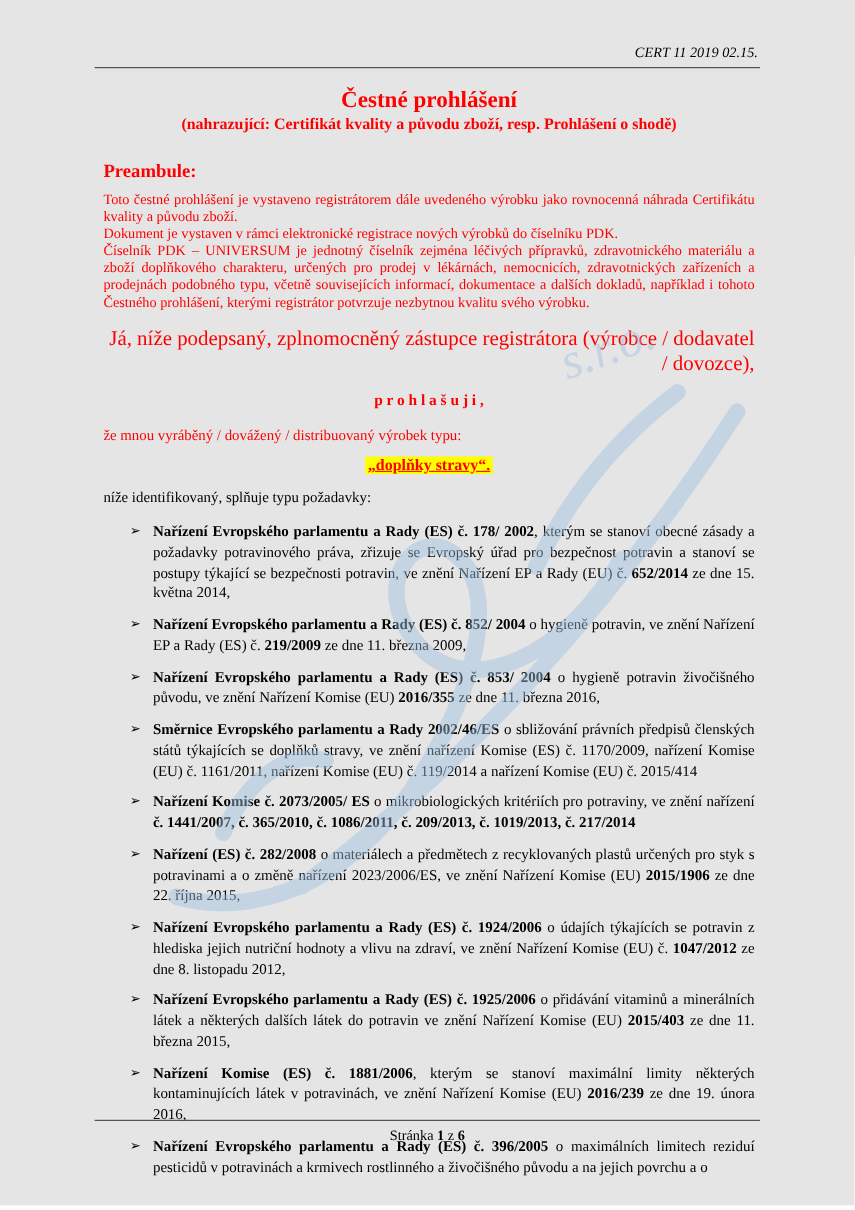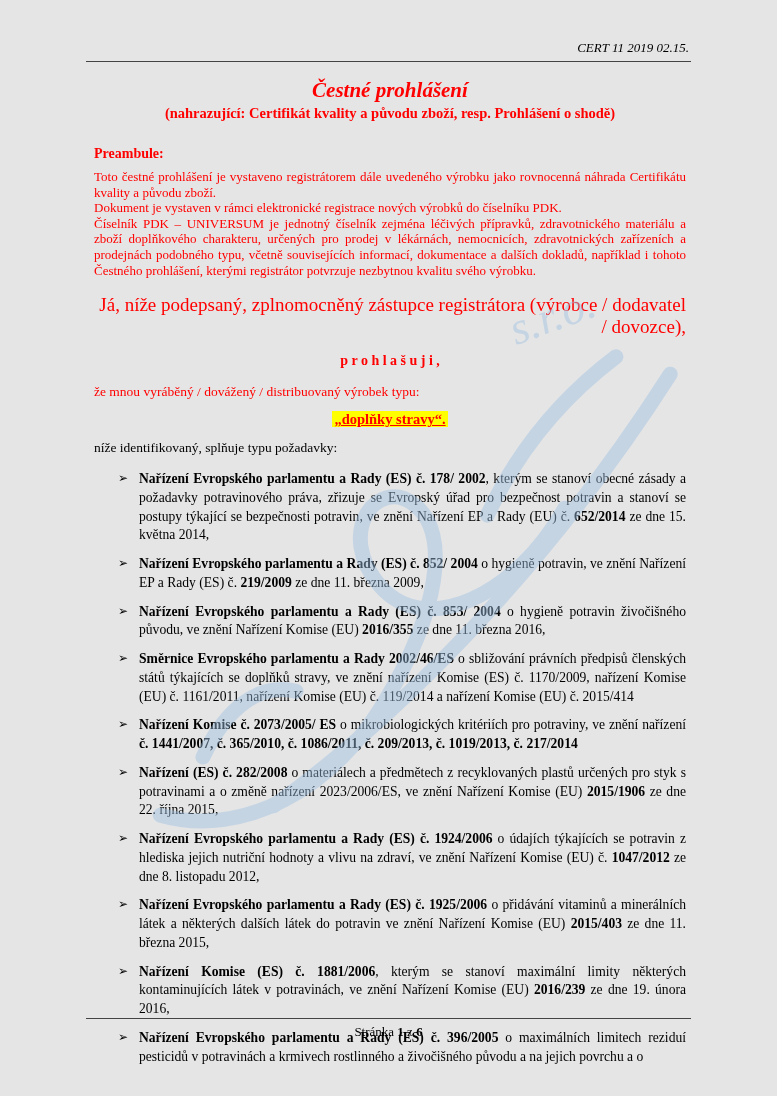--- a/index.html
+++ b/index.html
@@ -22,32 +22,31 @@
     border-top:1px solid #444;
     margin:5px 86px 0 86px;
   }
   .content { padding:0 91px 0 94px; }
   .doc-title {
     margin:16px 0 2px 0;
     text-align:center;
     color:#ff0000;
     font-size:21px;
     font-weight:bold;
-    font-style:italic;
   }
   .doc-subtitle {
     text-align:center;
     color:#ff0000;
     font-size:14.5px;
     font-weight:bold;
     margin-bottom:24px;
   }
   .preamble-heading {
     color:#ff0000;
-    font-size:14px;
+    font-size:17px;
     font-weight:bold;
     margin:0 0 7px 0;
   }
   .preamble-paragraphs p {
     margin:0;
     color:#ff0000;
     font-weight:normal;
     font-size:13px;
     line-height:1.2;
     text-align:justify;

